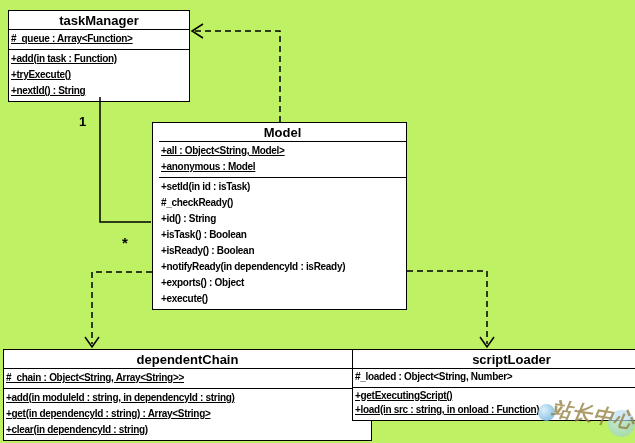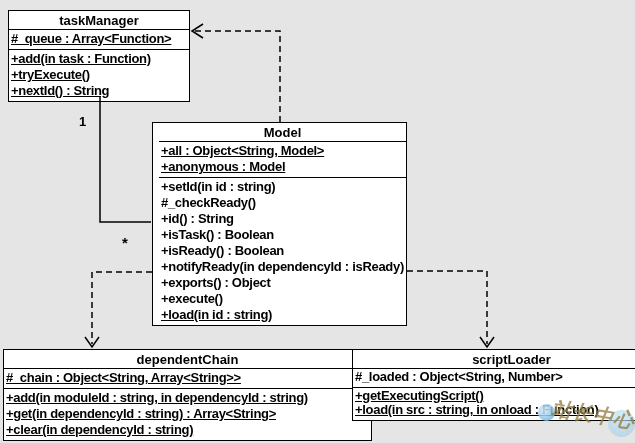--- a/index.html
+++ b/index.html
@@ -1,30 +1,30 @@
 <!DOCTYPE html>
 <html><head>
 <meta charset="utf-8">
 <style>
   html,body{margin:0;padding:0;background:#fff;}
   #canvas{
-    position:relative;width:635px;height:443px;background:#e5e5e5;
+    position:relative;width:635px;height:443px;background:#bef264;
     font-family:"Liberation Sans",sans-serif;overflow:hidden;
   }
   .uml-class{
     position:absolute;background:#fff;border:1.5px solid #000;
     box-sizing:border-box;z-index:2;
   }
   .uml-title{
     font-weight:bold;font-size:13px;text-align:center;
     line-height:17px;padding:1px 4px 0 4px;white-space:nowrap;
   }
   .compartment{border-top:1.5px solid #000;padding:1px 2px 2px 2px;}
   .member{
-    font-weight:bold;font-size:13px;line-height:16px;
+    font-weight:bold;font-size:10px;line-height:16px;
     letter-spacing:-0.3px;white-space:nowrap;color:#000;
   }
   .member.u{text-decoration:underline;}
   #box-scriptloader .member{line-height:14.5px;}
   #connectors{position:absolute;left:0;top:0;z-index:3;pointer-events:none;}
   #connectors path{stroke:#000;stroke-width:1.5;fill:none;}
   #connectors path.dashed{stroke-dasharray:6,4;}
   #connectors text{font-family:"Liberation Sans",sans-serif;font-weight:bold;fill:#000;}
   #watermark{position:absolute;left:536px;top:394px;width:104px;height:48px;z-index:5;}
   #wm-globe{
@@ -60,29 +60,28 @@
       </div>
   </div>
 
   <div class="uml-class" id="box-model" style="left:152px;top:122px;width:255px;padding-left:6px;">
     <div class="uml-title">Model</div>
     <div class="compartment">
         <div class="member u">+all : Object&lt;String, Model&gt;</div>
         <div class="member u">+anonymous : Model</div>
       </div>
     <div class="compartment">
-        <div class="member">+setId(in id : string)</div>
+        <div class="member">+setId(in id : isTask)</div>
         <div class="member">#_checkReady()</div>
         <div class="member">+id() : String</div>
         <div class="member">+isTask() : Boolean</div>
         <div class="member">+isReady() : Boolean</div>
         <div class="member">+notifyReady(in dependencyId : isReady)</div>
         <div class="member">+exports() : Object</div>
         <div class="member">+execute()</div>
-        <div class="member u">+load(in id : string)</div>
       </div>
   </div>
 
   <div class="uml-class" id="box-dependentchain" style="left:3px;top:349px;width:369px;">
     <div class="uml-title">dependentChain</div>
     <div class="compartment">
         <div class="member u">#_chain : Object&lt;String, Array&lt;String&gt;&gt;</div>
       </div>
     <div class="compartment">
         <div class="member u">+add(in moduleId : string, in dependencyId : string)</div>

